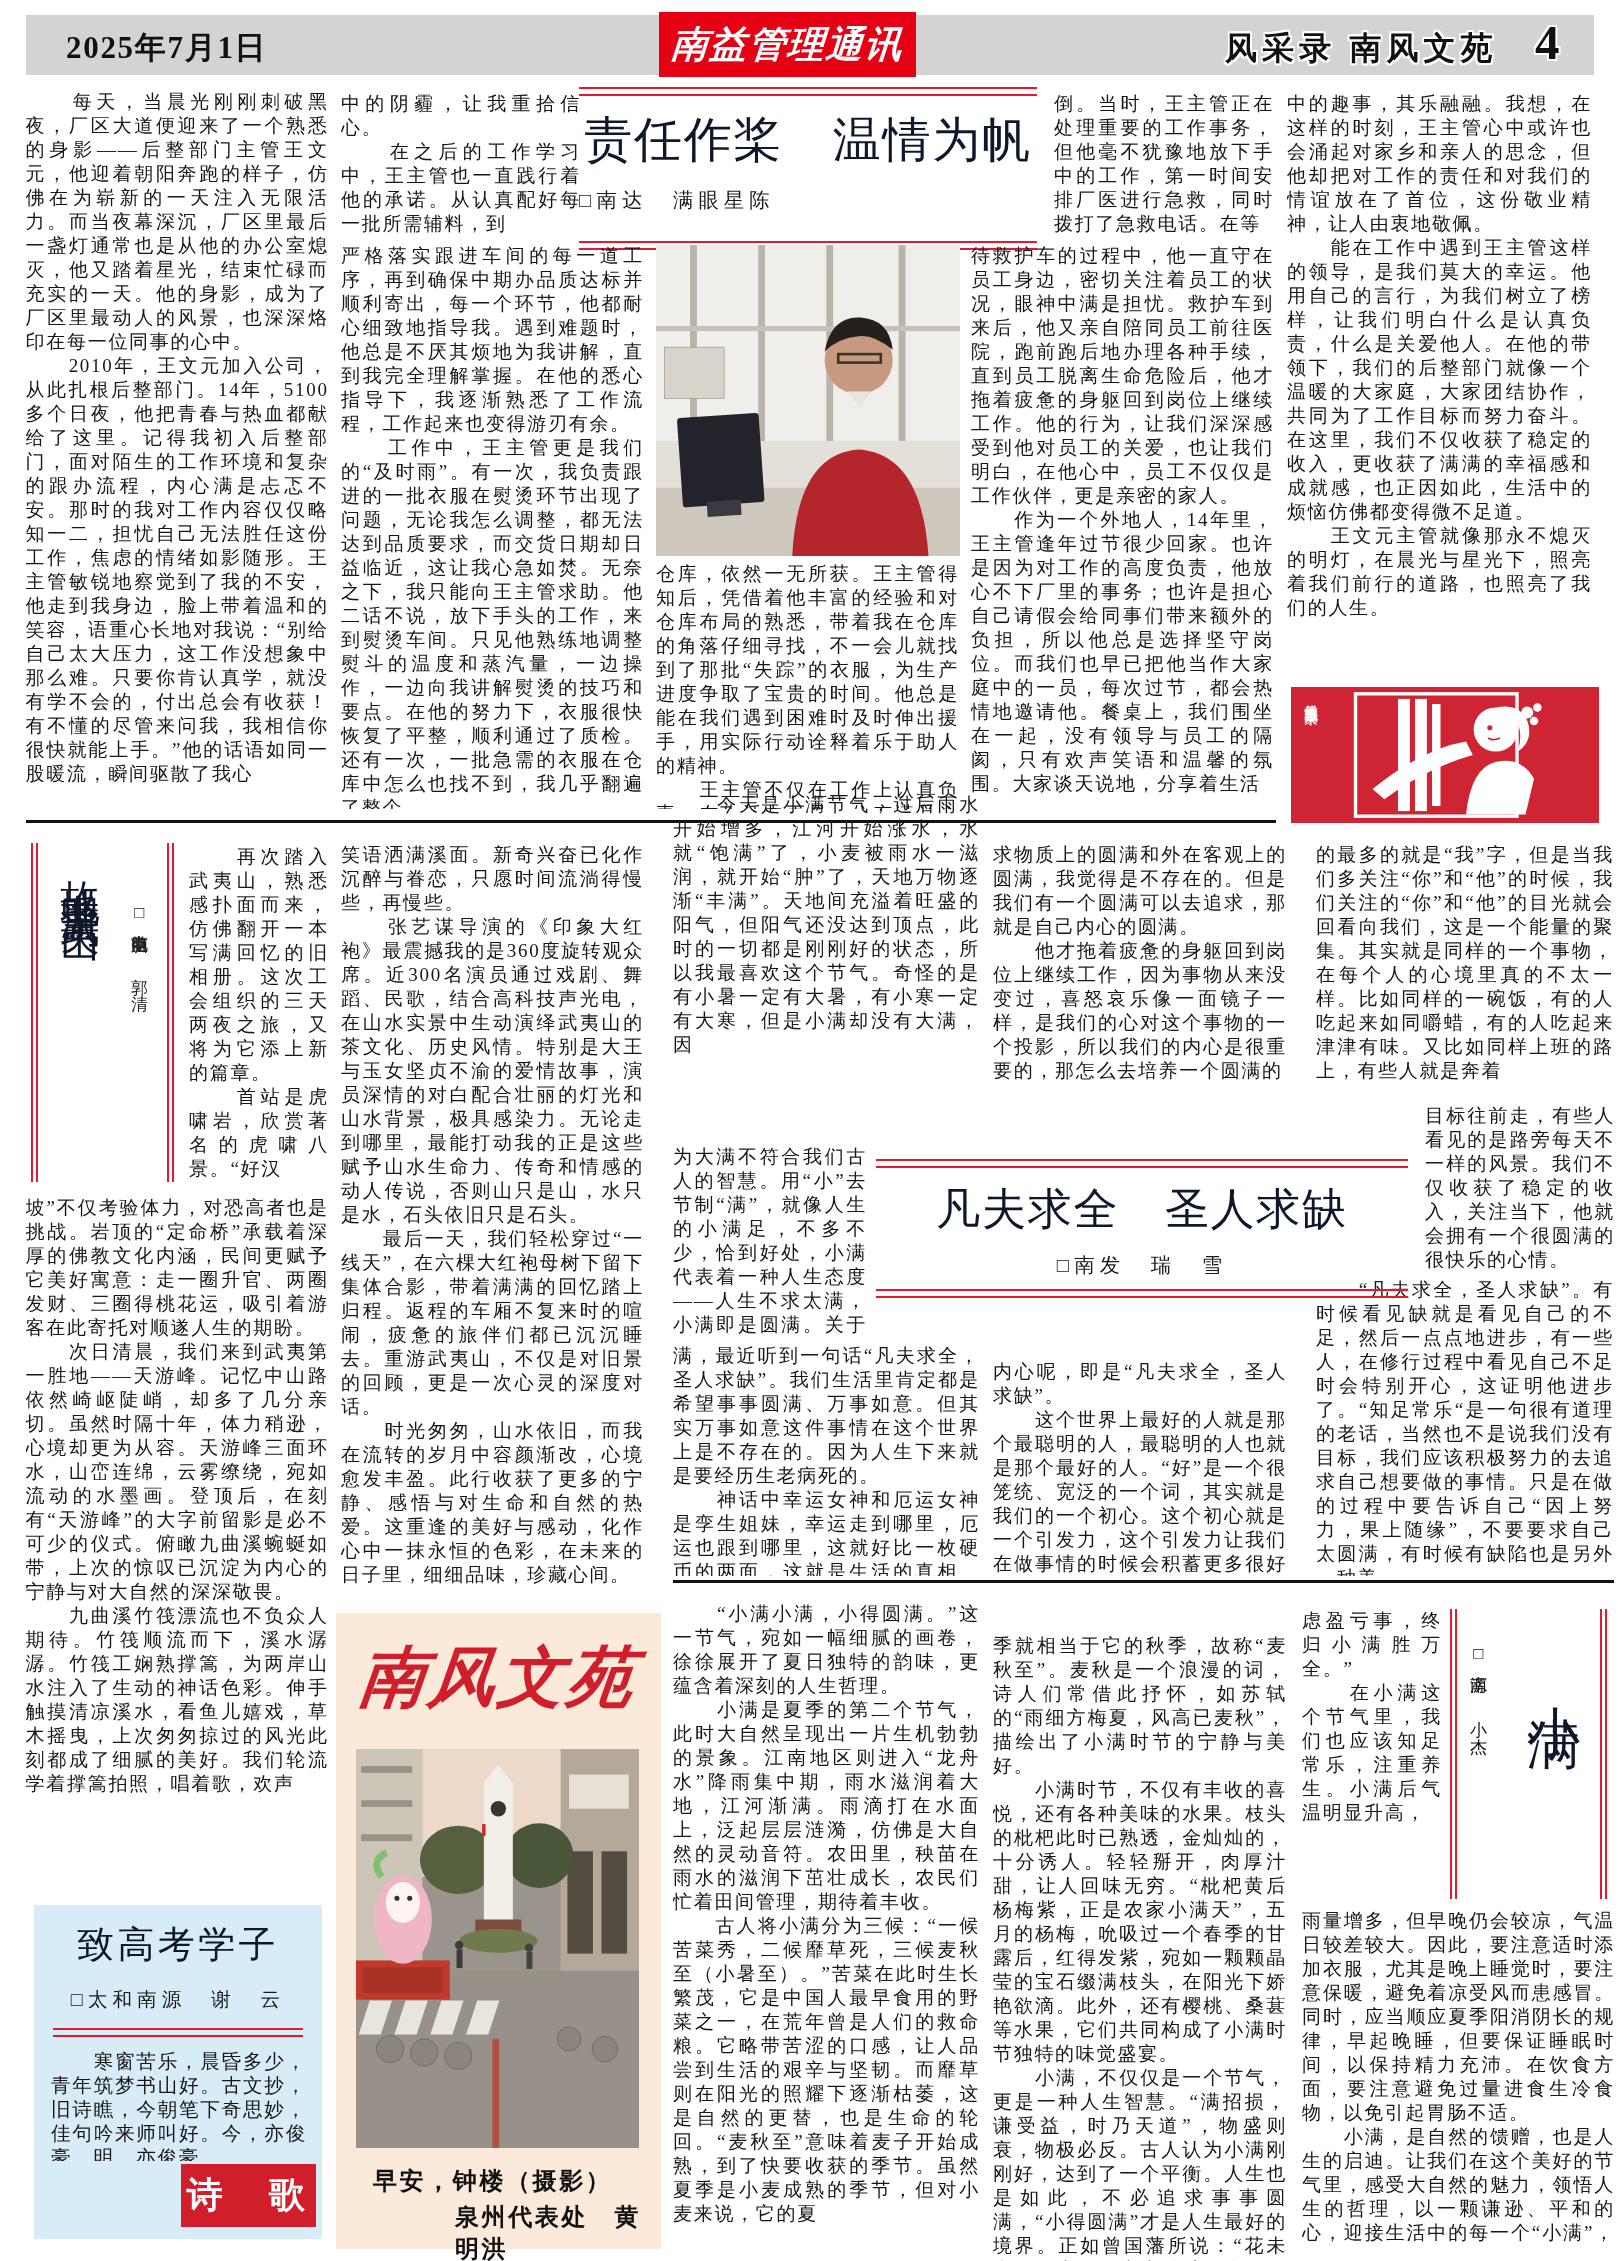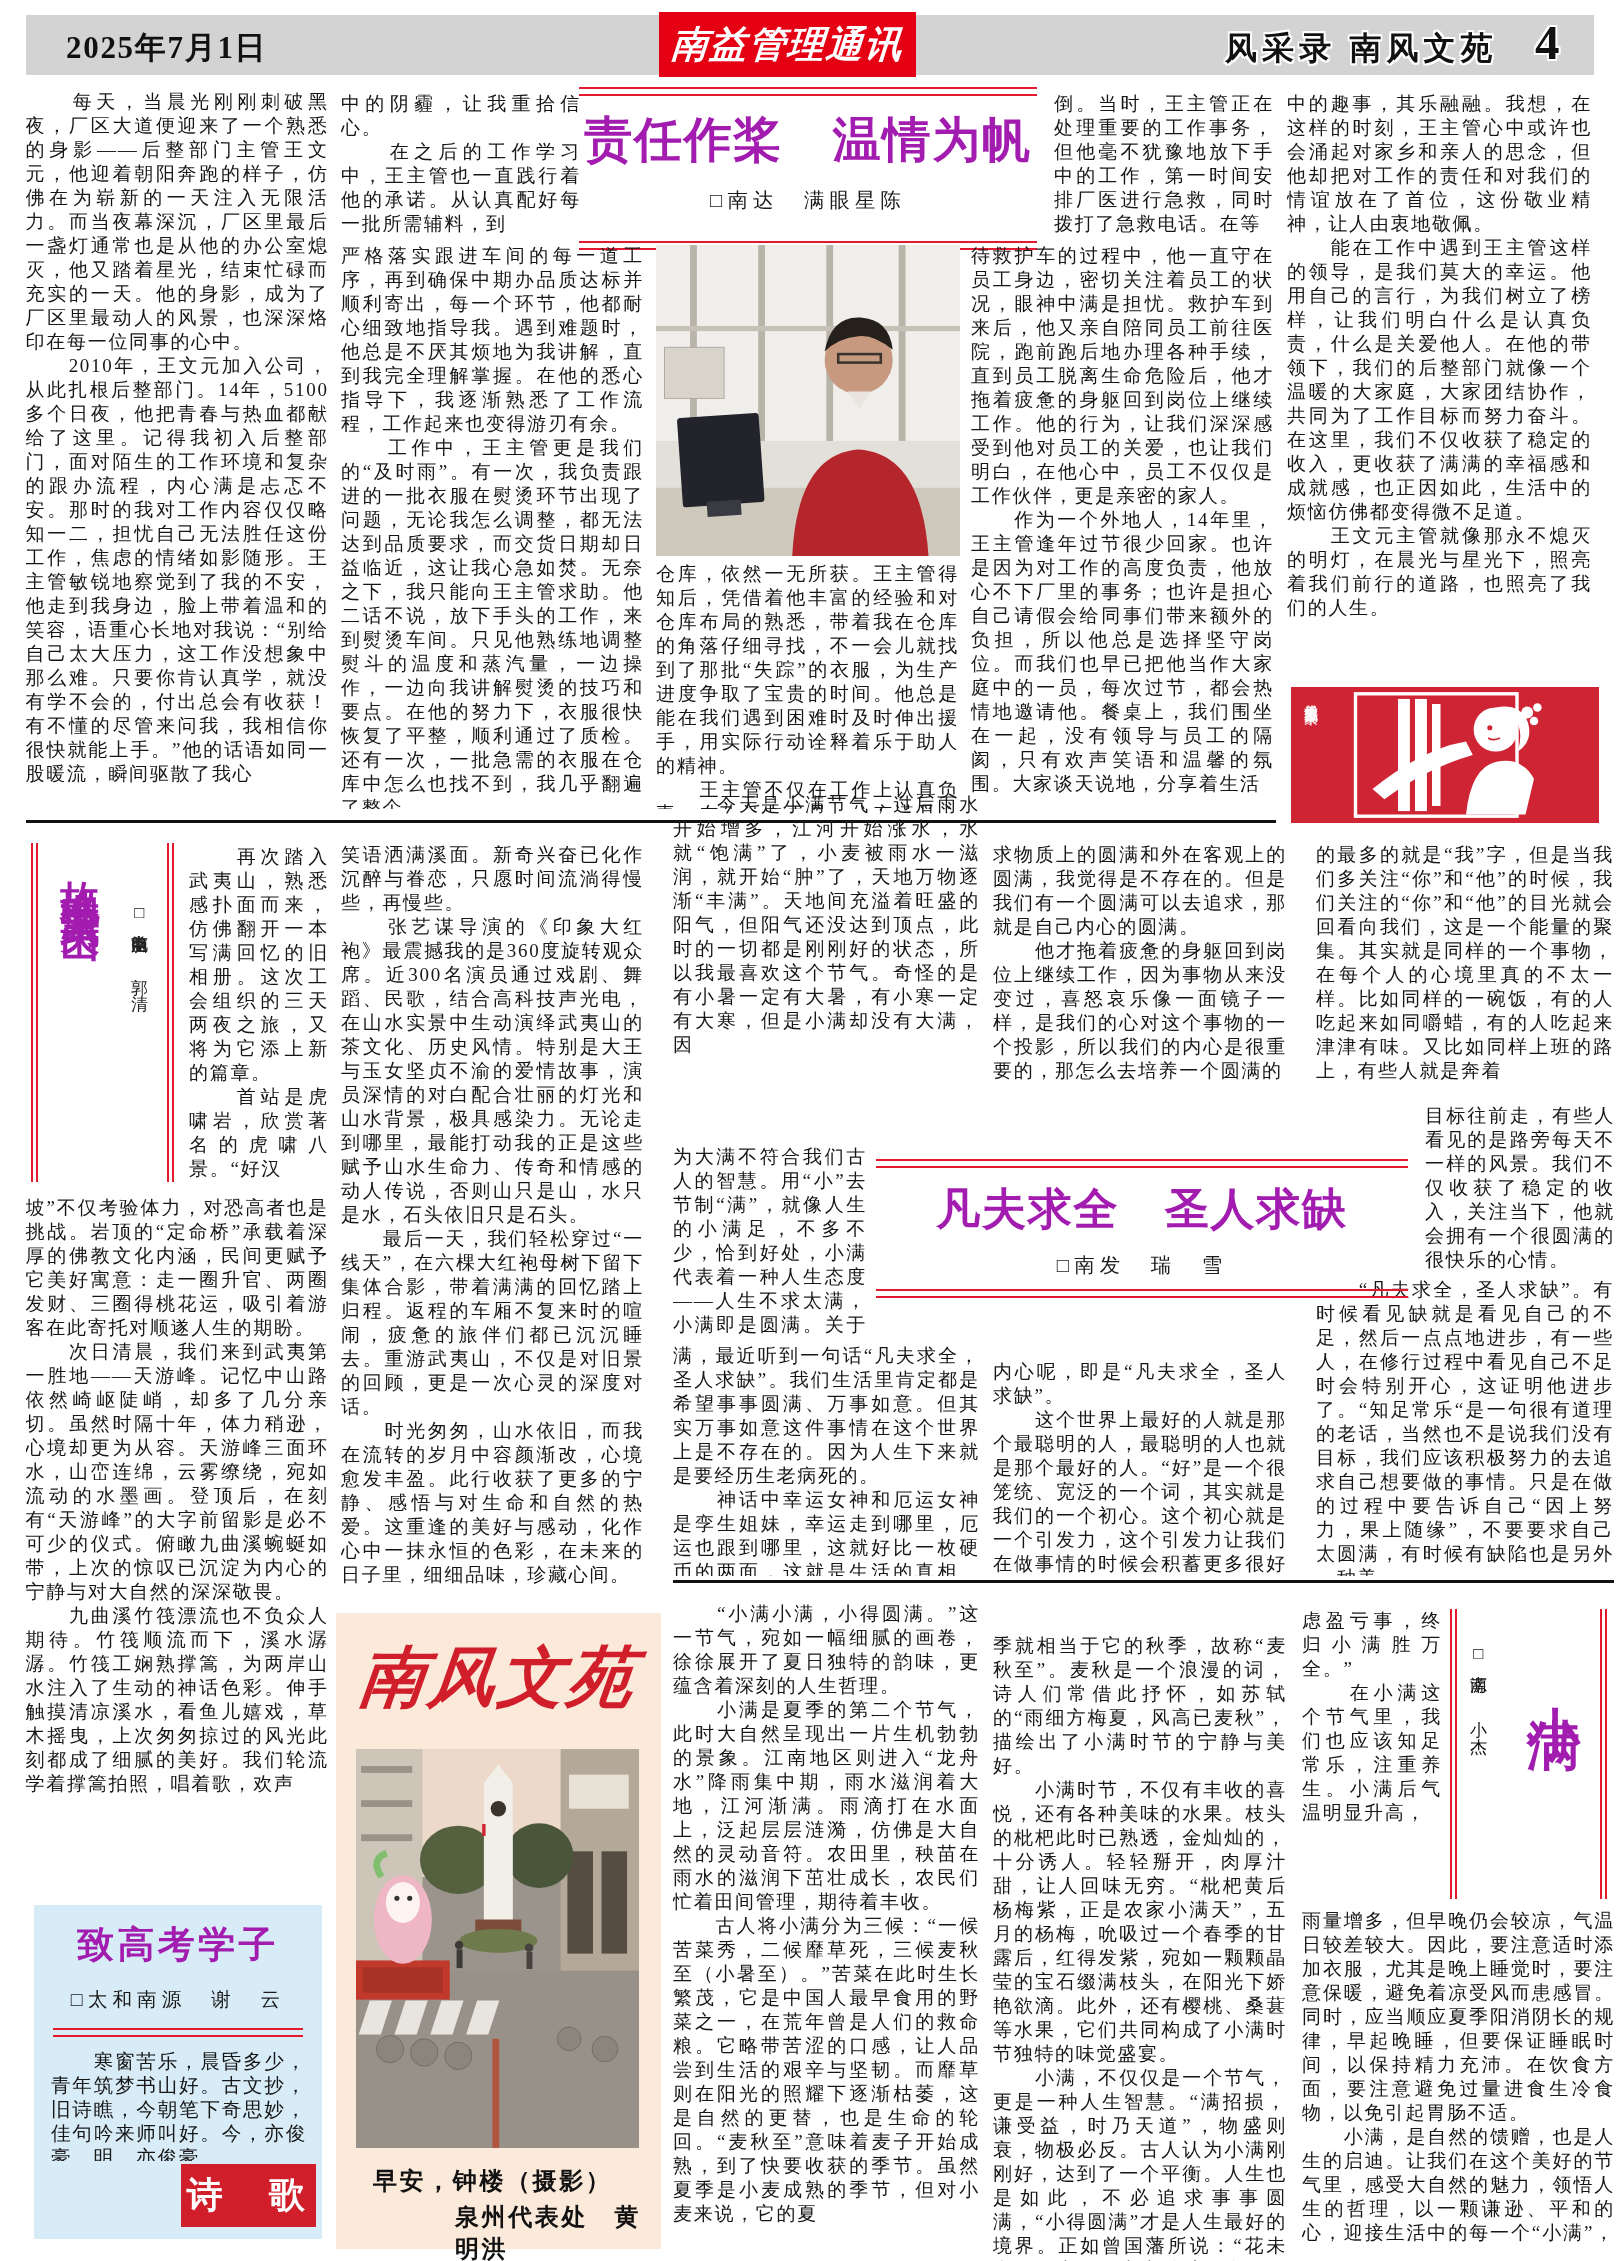--- a/index.html
+++ b/index.html
@@ -6,21 +6,21 @@
   #page{position:relative;width:1619px;height:2261px;background:#ffffff;overflow:hidden;
         font-family:"Liberation Serif","DejaVu Serif",serif;color:#111;}
   .abs{position:absolute;}
   .col{position:absolute;font-size:19px;line-height:24px;letter-spacing:1.7px;
        text-align:justify;white-space:pre-line;overflow:hidden;color:#161616;}
   .vert{writing-mode:vertical-rl;text-orientation:upright;}
   .drule{border-top:2.6px solid #e5192d;border-bottom:2.6px solid #e5192d;height:5.1px;}
   .vdrule{border-left:2.6px solid #e5192d;border-right:2.6px solid #e5192d;width:3.4px;}
   .divider{background:#111;height:3.4px;}
   .graybar{background:#d3d3d3;}
-  .bigtitle{font-weight:bold;color:#a21caf;}
+  .bigtitle{font-weight:normal;color:#0f172a;}
   .byline{letter-spacing:5.1px;color:#1a1a1a;}
   .whiteoutline{text-shadow:-1.7px -1.7px 0 #fff,1.7px -1.7px 0 #fff,-1.7px 1.7px 0 #fff,1.7px 1.7px 0 #fff,0 1.7px 0 #fff,0 -1.7px 0 #fff,1.7px 0 0 #fff,-1.7px 0 0 #fff;}
   .redbox{background:#cf2433;}
   .bluebox{background:#d8ecf8;}
   .peachbox{background:#fbe9da;}
   svg{display:block;}
 </style>
 </head>
 <body>
 
@@ -30,21 +30,21 @@
   <div class="abs" style="left:66px;top:27px;font-size:31px;font-weight:600;letter-spacing:1.7px;">2025年7月1日</div>
   <div class="abs" style="left:659px;top:12px;width:257px;height:65px;background:#e60013;display:flex;align-items:center;justify-content:center;">
     <span style="color:#fff;font-weight:bold;font-style:italic;font-size:37px;letter-spacing:1.7px;transform:skewX(-4deg);">南益管理通讯</span>
   </div>
   <div class="abs whiteoutline" style="left:1225px;top:27px;font-size:32px;font-weight:bold;letter-spacing:5.1px;">风采录  南风文苑</div>
   <div class="abs whiteoutline" style="left:1535px;top:13.6px;font-size:49px;font-weight:600;">4</div>
 
   <div class="abs" style="left:579px;top:87px;width:458px;">
     <div class="drule"></div>
     <div class="bigtitle" style="font-size:48px;text-align:center;margin-top:12px;letter-spacing:1.7px;">责任作桨　温情为帆</div>
-    <div class="byline" style="font-size:20.4px;text-align:center;margin-top:13.6px;margin-bottom:27px;">□南达　满眼星陈</div>
+    <div class="byline" style="font-size:20.4px;text-align:left;margin-top:13.6px;margin-bottom:27px;">□南达　满眼星陈</div>
     <div class="drule"></div>
   </div>
 
   <div class="abs" style="left:656px;top:245px;width:304px;height:311px;overflow:hidden;">
     <svg width="304" height="311" viewBox="0 0 357 365">
       <rect width="357" height="365" fill="#e3e0da"></rect>
       <rect x="0" y="0" width="357" height="230" fill="#efeeea"></rect>
       <rect x="40" y="0" width="8" height="230" fill="#b9b4aa"></rect>
       <rect x="120" y="0" width="8" height="230" fill="#b9b4aa"></rect>
       <rect x="200" y="0" width="8" height="230" fill="#b9b4aa"></rect>

